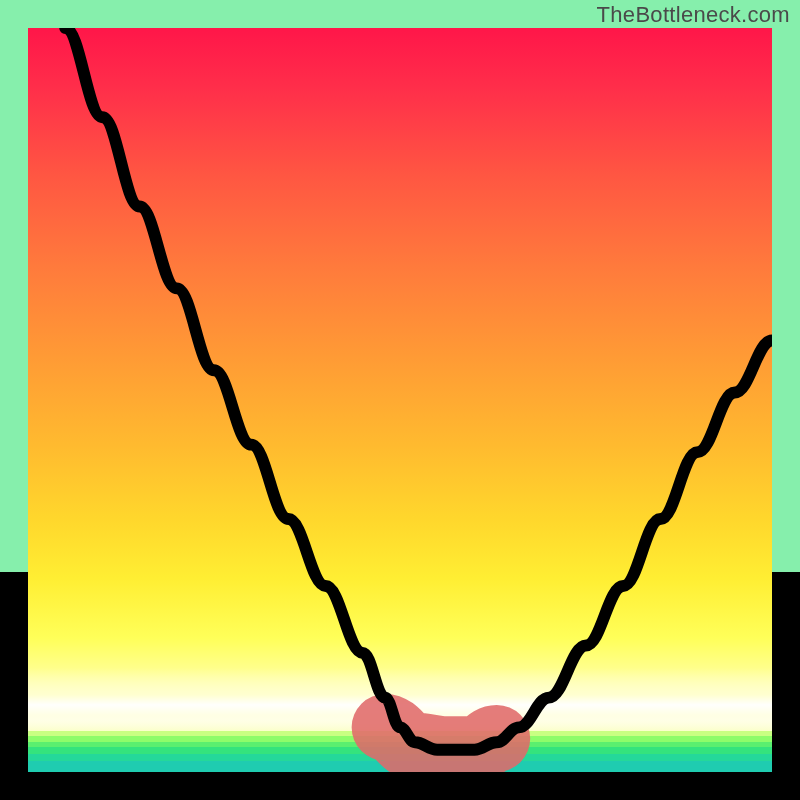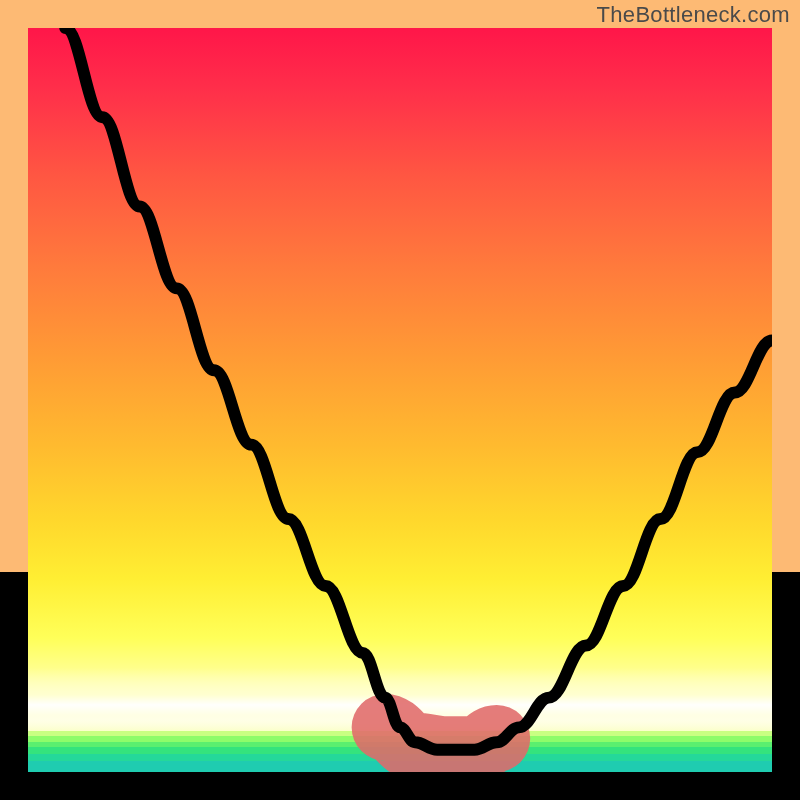--- a/index.html
+++ b/index.html
@@ -8,21 +8,21 @@
     width: 800px;
     height: 800px;
     background: #000;
     font-family: Arial, Helvetica, sans-serif;
     overflow: hidden;
   }
   .frame {
     position: relative;
     width: 800px;
     height: 572px;
-    background: #fdba74;
+    background: #86efac;
   }
   .watermark {
     position: absolute;
     top: 2px;
     right: 10px;
     color: #4a4a4a;
     font-size: 22px;
     font-weight: 500;
     letter-spacing: 0.3px;
     z-index: 30;

